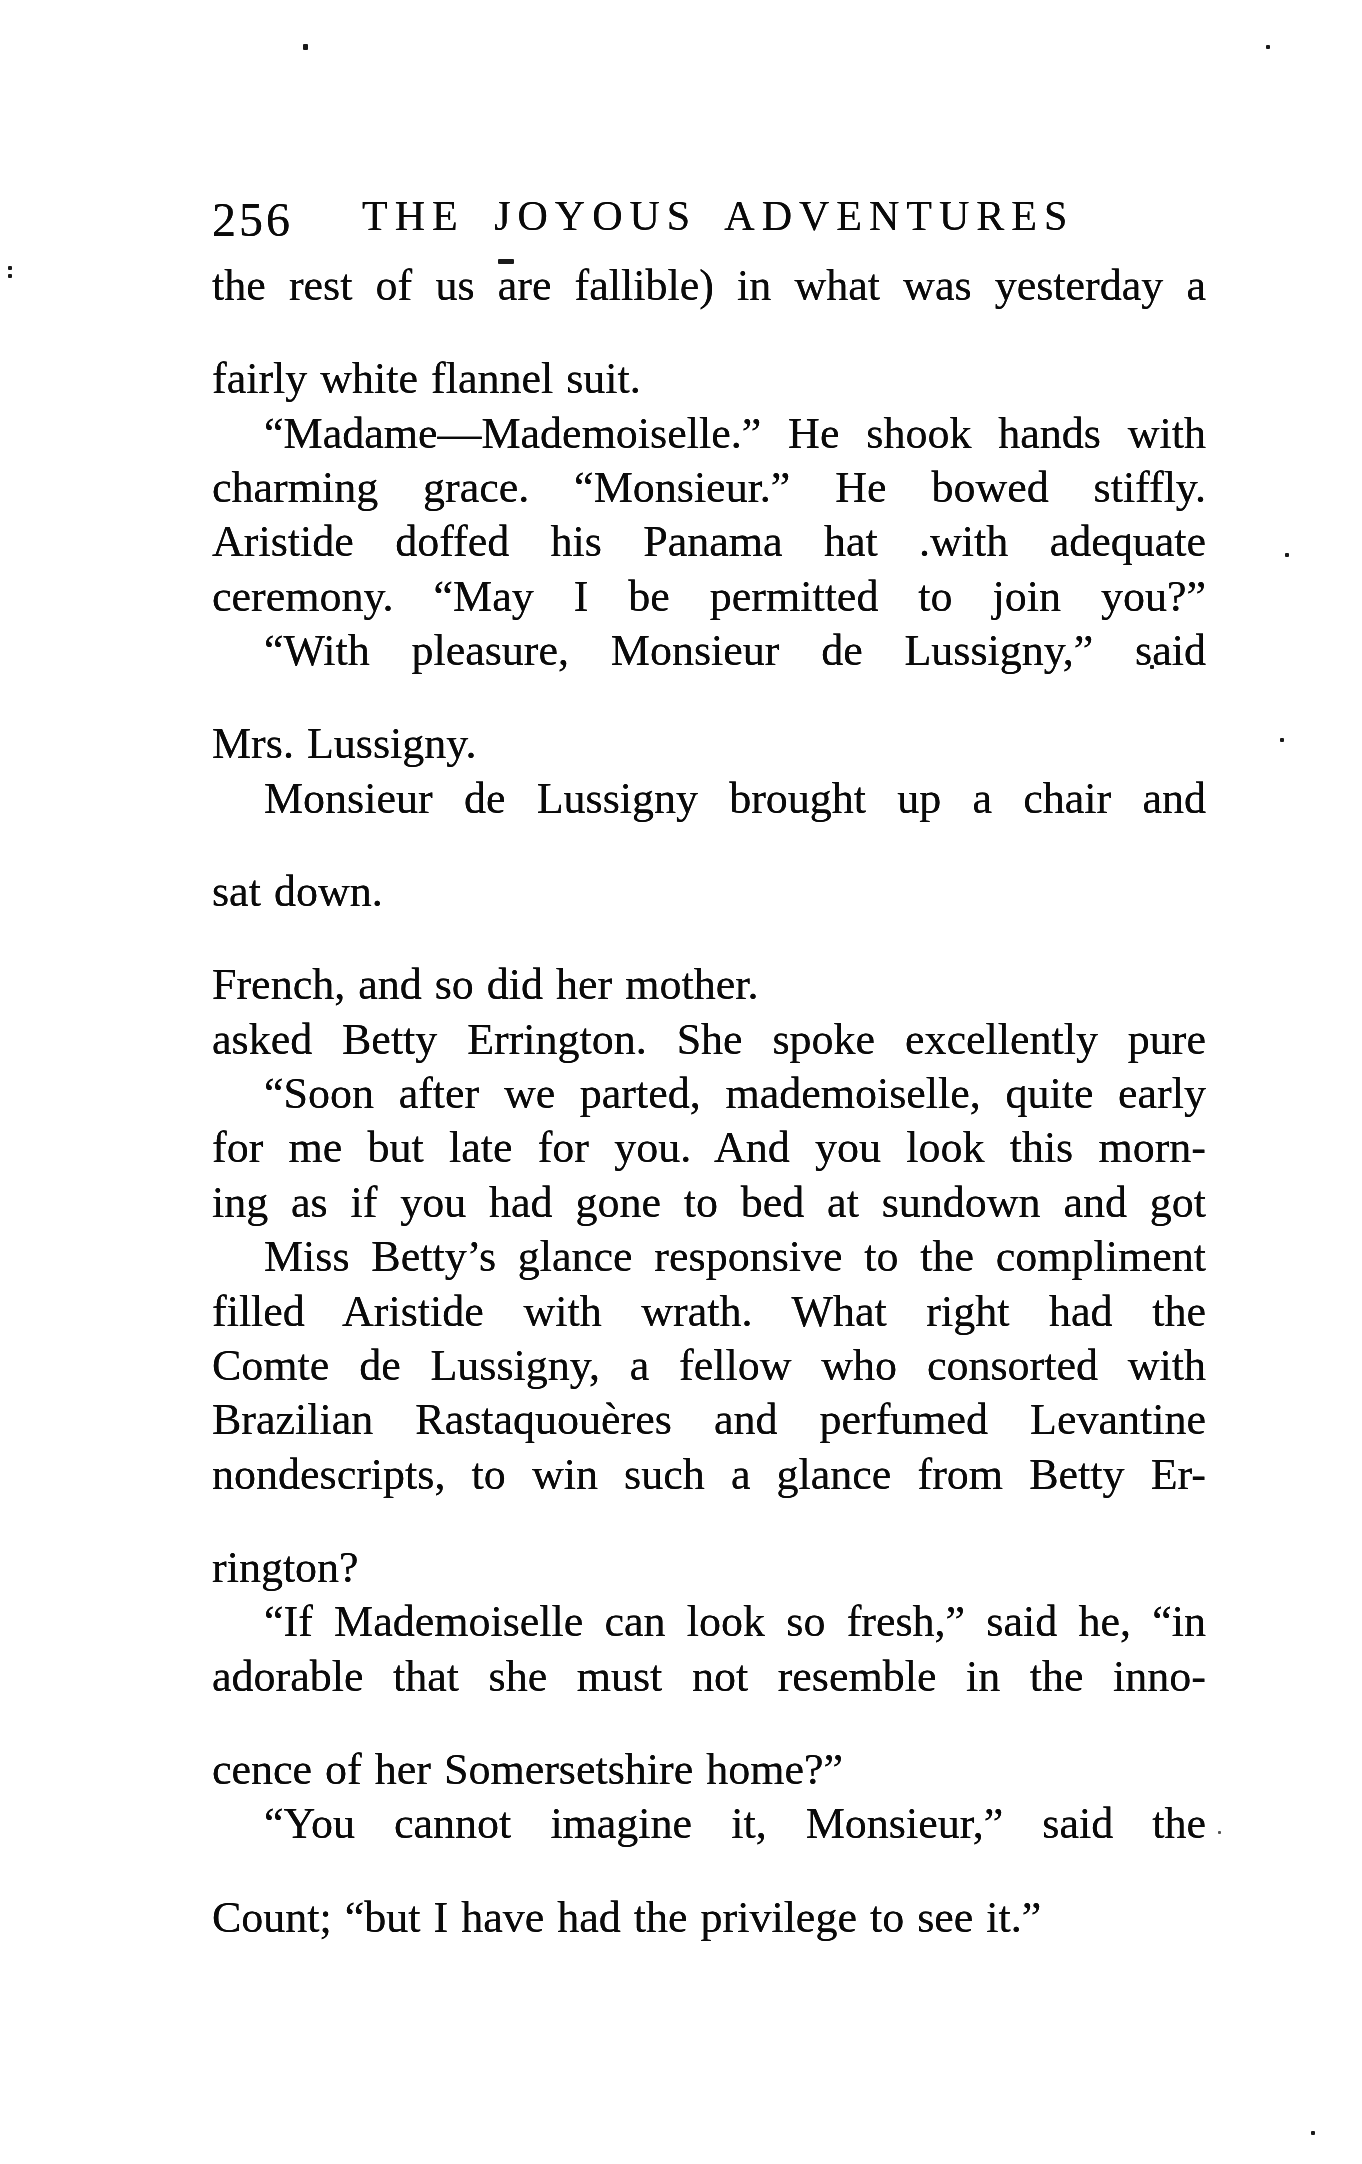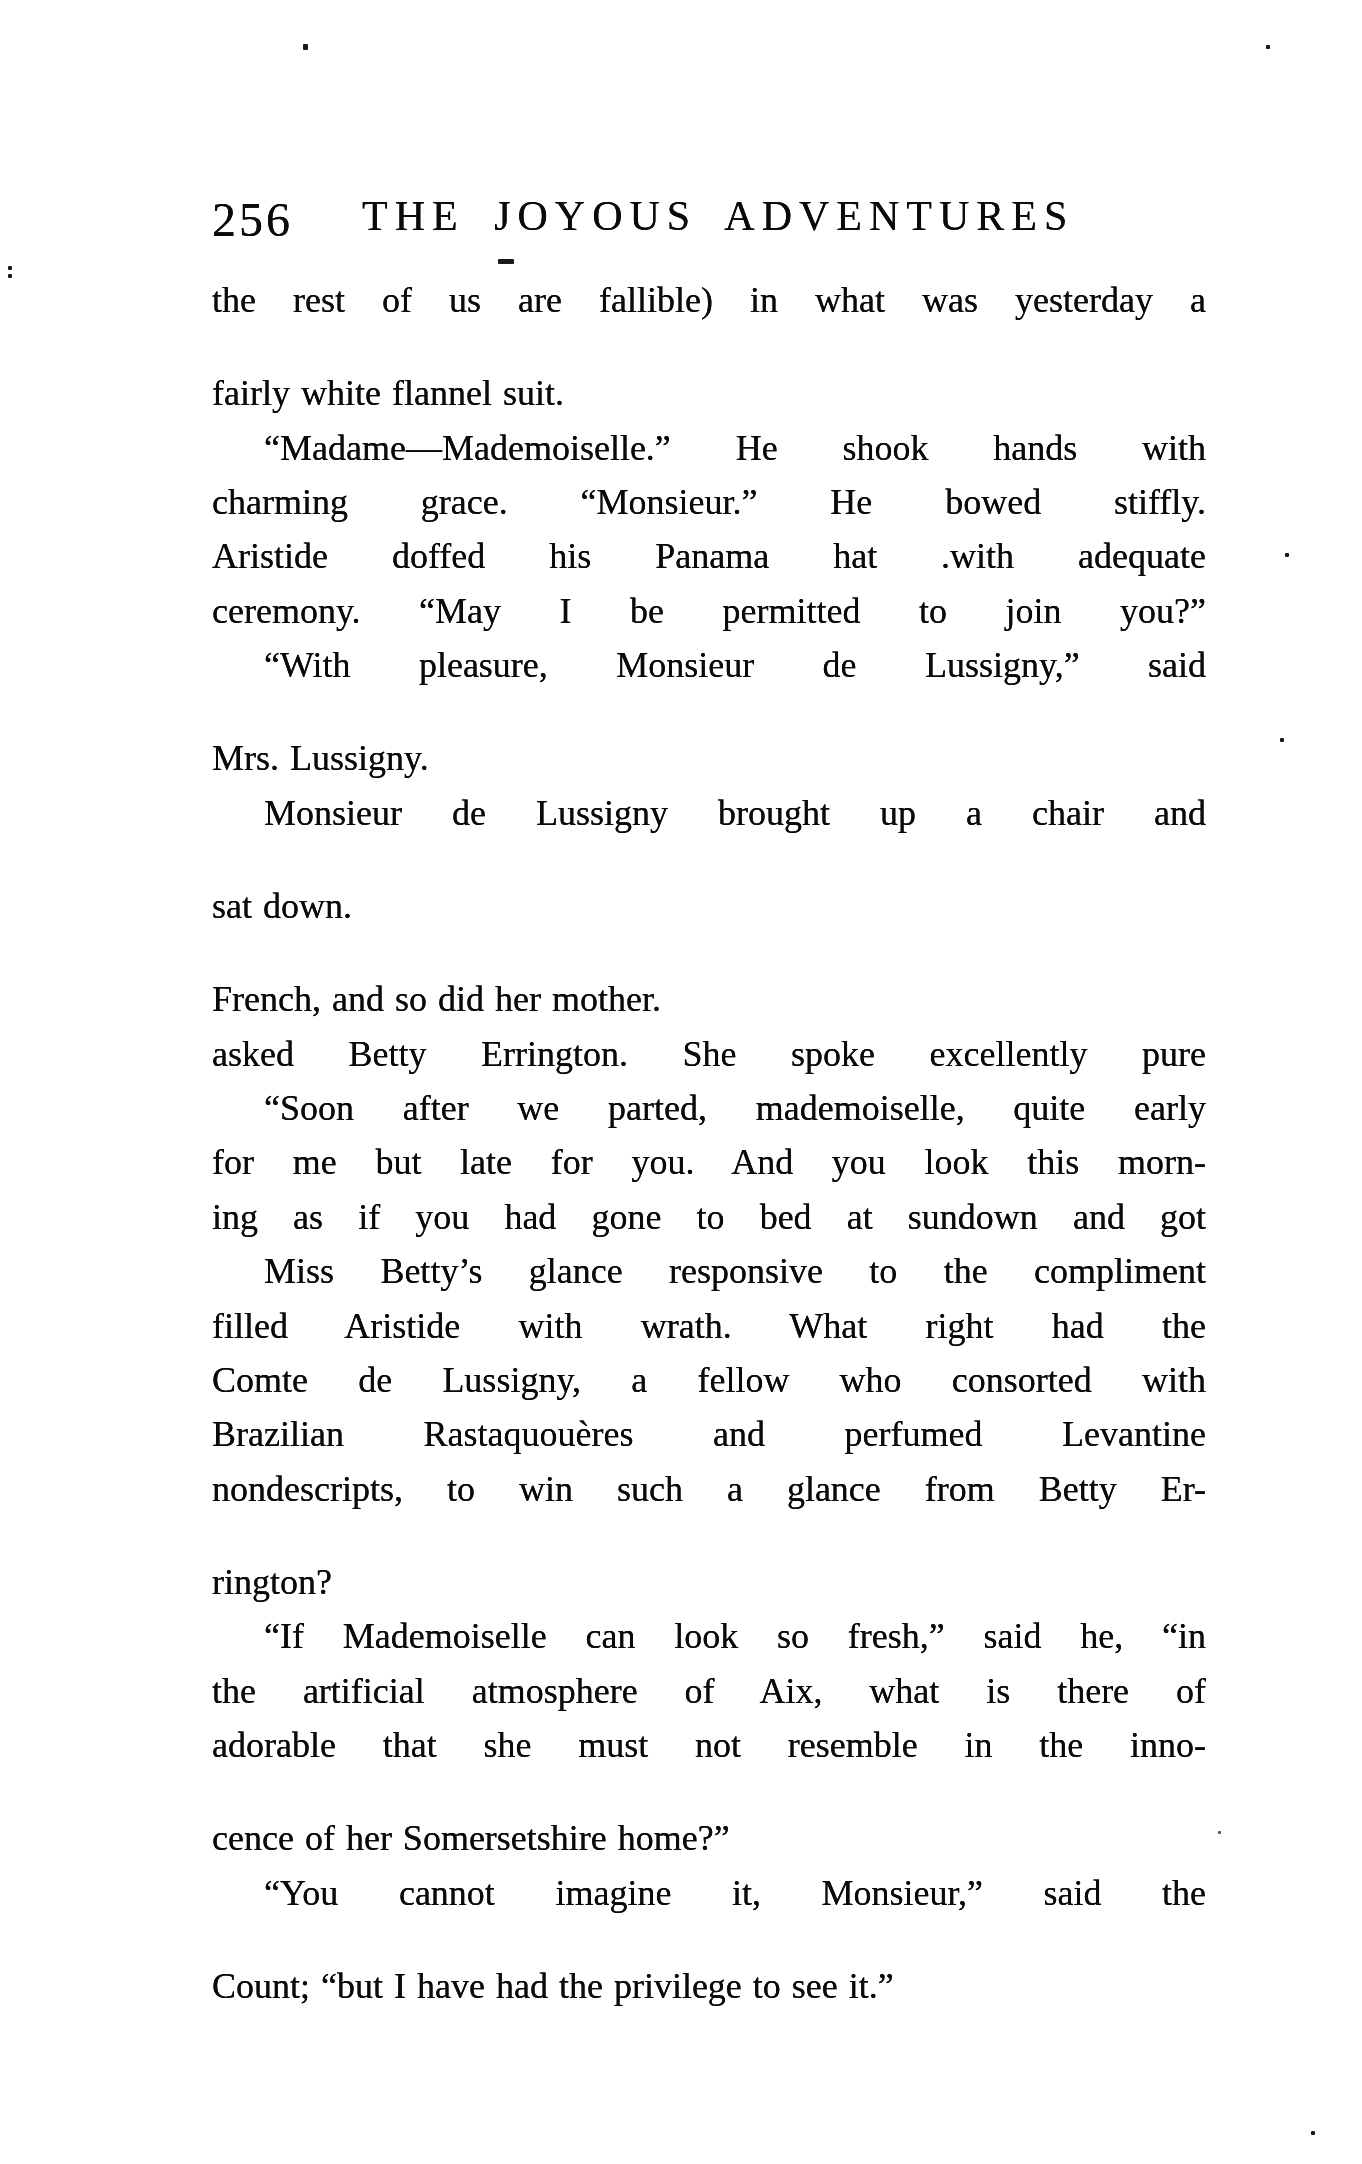--- a/index.html
+++ b/index.html
@@ -39,23 +39,23 @@
     font-size: 42px;
     letter-spacing: 7px;
     word-spacing: 12px;
     white-space: nowrap;
     text-shadow: 0 0 0.4px #000;
   }
   
   .text-block {
     position: absolute;
     left: 212px;
-    top: 273px;
+    top: 259px;
     width: 994px;
-    font-size: 36px;
+    font-size: 44px;
     line-height: 54.35px;
     word-spacing: 2px;
     text-shadow: 0 0 0.4px #000;
   }
   .line {
     text-align: justify;
     text-align-last: justify;
     min-height: 54.35px;
   }
   .line.end {
@@ -101,21 +101,20 @@
     <div class="line ind">“Soon after we parted, mademoiselle, quite early</div>
     <div class="line">for me but late for you. And you look this morn-</div>
     <div class="line">ing as if you had gone to bed at sundown and got</div>
     <div class="line ind">Miss Betty’s glance responsive to the compliment</div>
     <div class="line">filled Aristide with wrath. What right had the</div>
     <div class="line">Comte de Lussigny, a fellow who consorted with</div>
     <div class="line">Brazilian Rastaquouères and perfumed Levantine</div>
     <div class="line">nondescripts, to win such a glance from Betty Er-</div>
     <div class="line end">rington?</div>
     <div class="line ind">“If Mademoiselle can look so fresh,” said he, “in</div>
-    <div class="line">the artificial atmosphere of Aix, what is there of</div>
     <div class="line">adorable that she must not resemble in the inno-</div>
     <div class="line end">cence of her Somersetshire home?”</div>
     <div class="line ind">“You cannot imagine it, Monsieur,” said the</div>
     <div class="line end">Count; “but I have had the privilege to see it.”</div>
   </div>
 
   <div class="speck" style="left:303px; top:44px;  width:5px;  height:6px;"></div>
   <div class="speck" style="left:1266px;top:45px;  width:4px;  height:4px;"></div>
   <div class="speck colon" style="left:8px;   top:266px; width:4px;  height:4px;"></div>
   <div class="speck" style="left:498px; top:259px; width:16px; height:5px;"></div>

